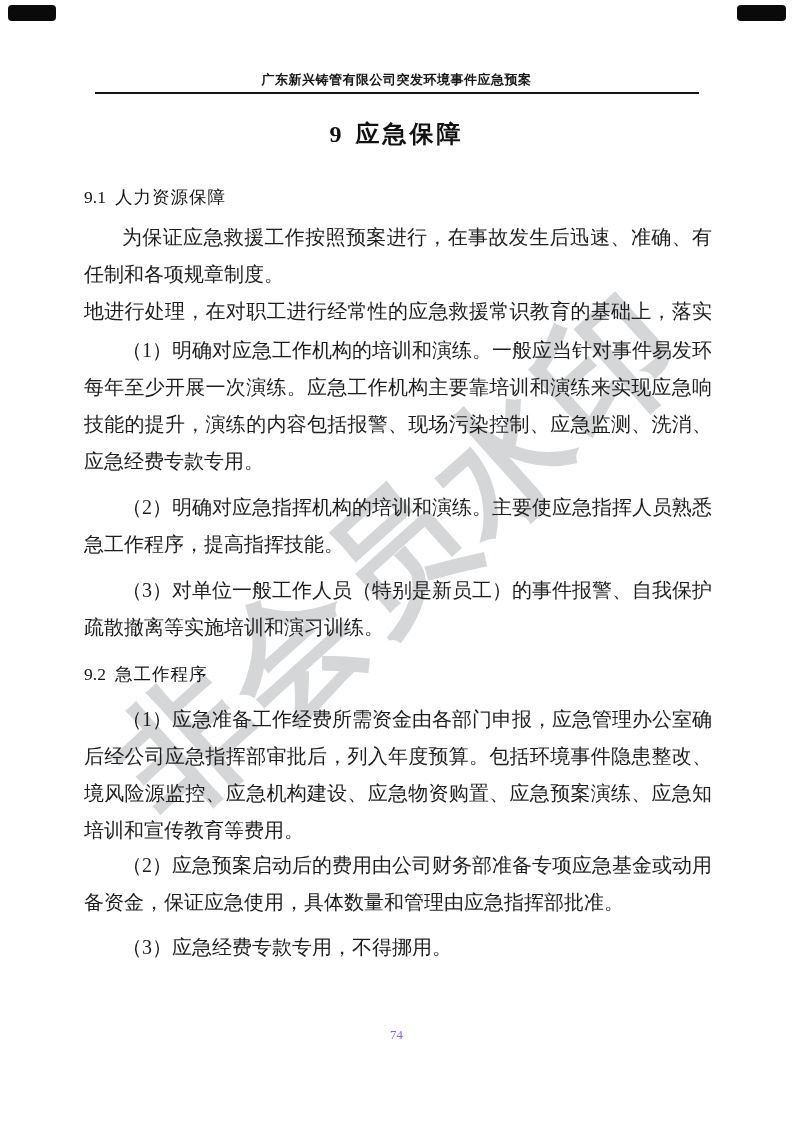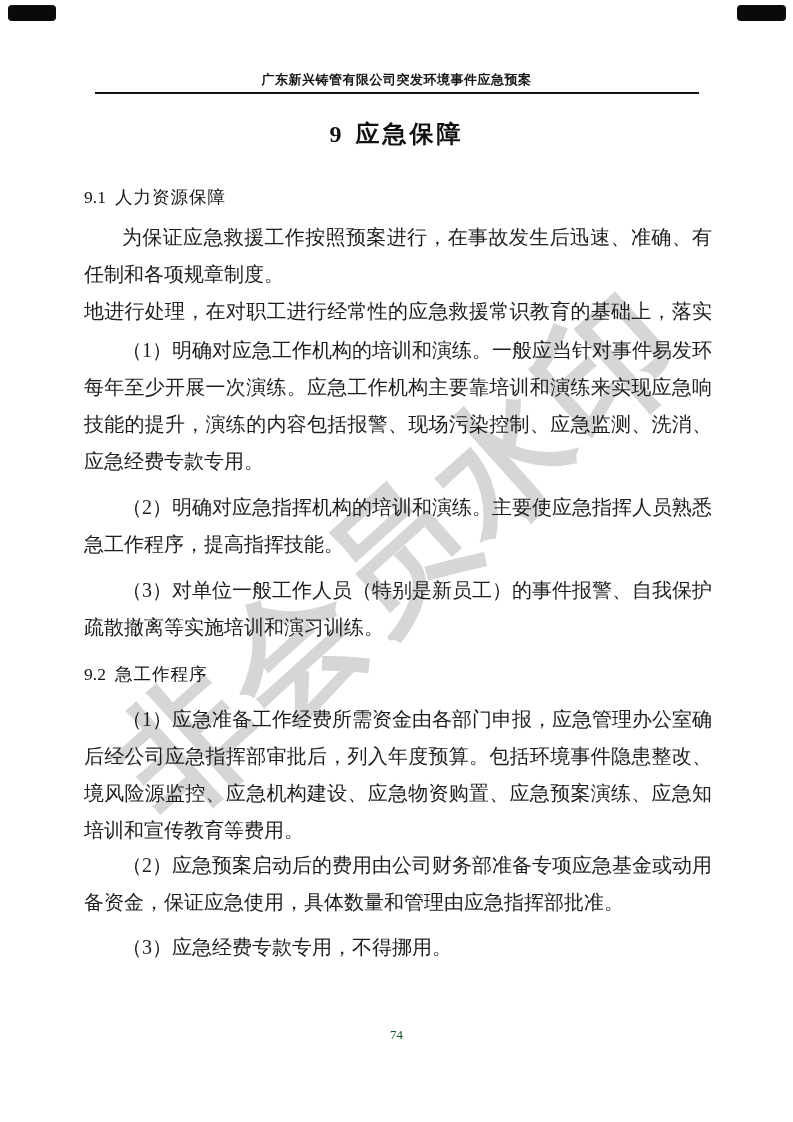--- a/index.html
+++ b/index.html
@@ -53,21 +53,21 @@
     position:absolute;left:84px;width:628px;
     font-size:20px;line-height:37px;color:#1d1d1d;
     text-align:justify;text-justify:inter-character;
   }
   .bline{height:37px;overflow:hidden;text-align:justify;text-align-last:justify;}
   .bline.first{padding-left:38px;}
   .bline.last{text-align-last:left;}
   
   .footer{
     position:absolute;left:0;top:1026px;width:793px;
-    text-align:center;font-size:13px;line-height:18px;color:#14532d;
+    text-align:center;font-size:13px;line-height:18px;color:#8b5cf6;
   }
 </style>
 </head>
 <body>
 
 <div class="page">
 
   <div class="watermark">非会员水印</div>
 
   <div class="mark mark-tl"></div>

